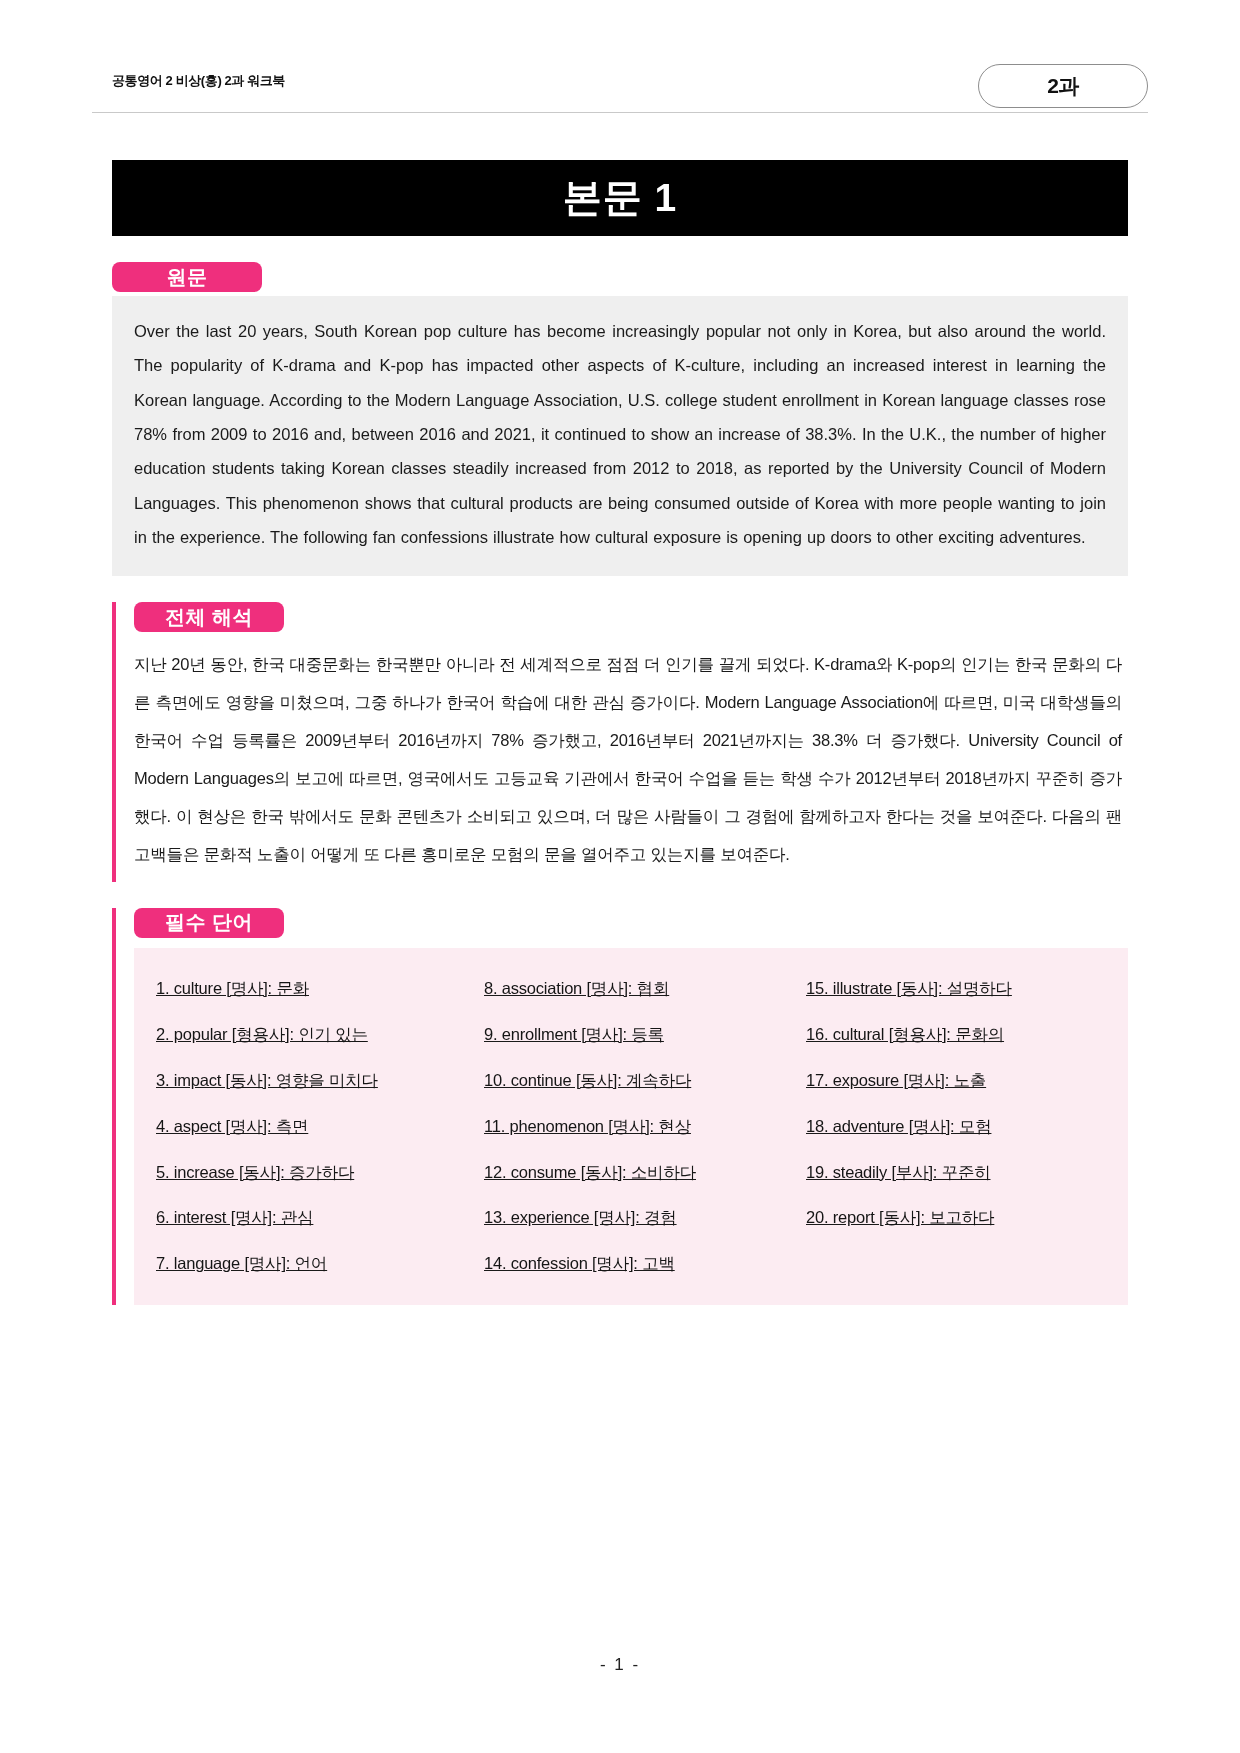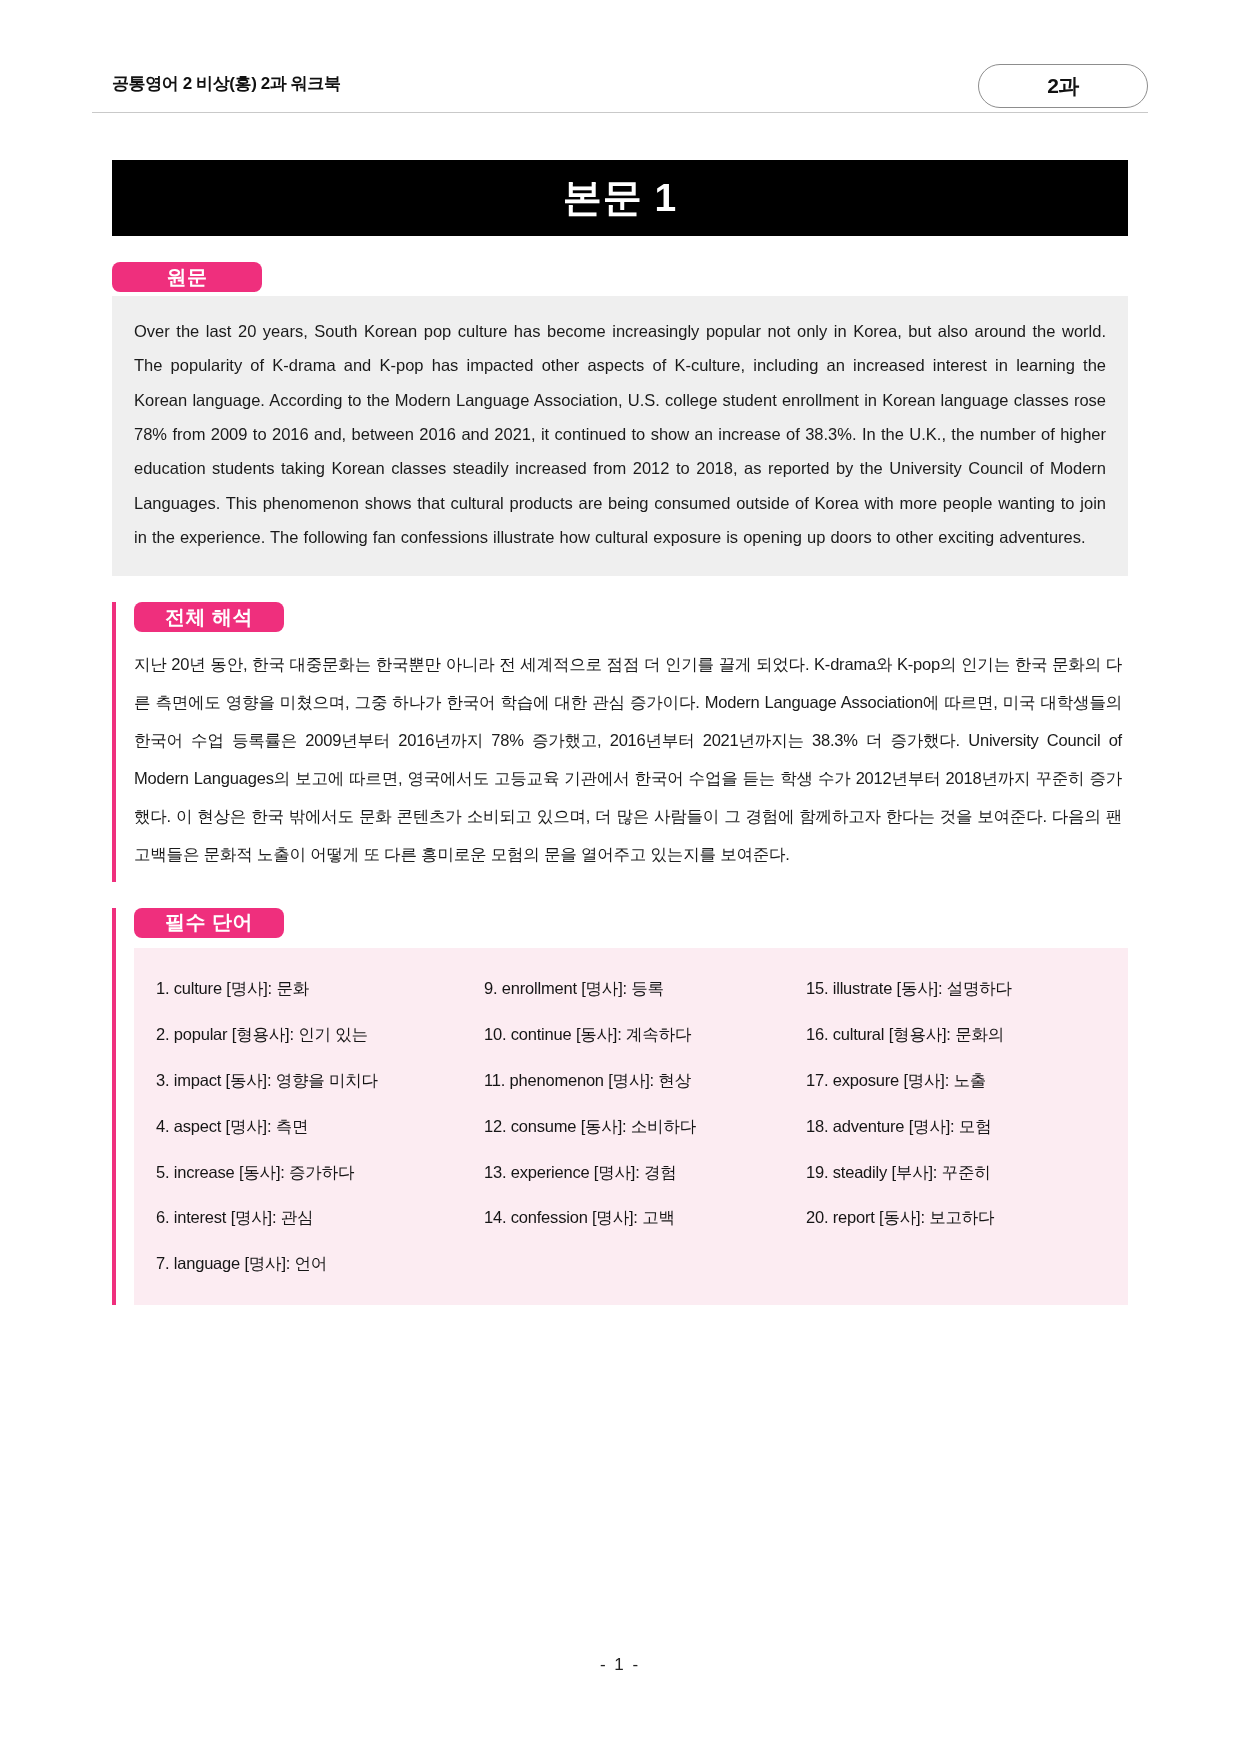--- a/index.html
+++ b/index.html
@@ -29,21 +29,21 @@
     left: 0;
     top: 0;
     width: 1240px;
     height: 115px;
     box-sizing: border-box;
   }
   .header-title {
     position: absolute;
     left: 112px;
     top: 72px;
-    font-size: 17px;
+    font-size: 13px;
     font-weight: bold;
     letter-spacing: -0.4px;
     color: #111111;
     white-space: nowrap;
   }
   .lesson-badge {
     position: absolute;
     right: 92px;
     top: 64px;
     width: 170px;
@@ -164,20 +164,21 @@
     text-align: justify;
     text-justify: inter-word;
     color: #1a1a1a;
     margin: 0;
     letter-spacing: -0.2px;
   }
 
   
   .vocab-wrap {
     margin-top: 24px;
+    text-decoration: underline;
   }
   .vocab-box {
     background: #fcecf2;
     margin-top: 10px;
     margin-left: 8px;
     padding: 18px 14px 18px 14px;
     box-sizing: border-box;
     display: flex;
     gap: 0;
   }
@@ -254,20 +255,21 @@
           <div class="vocab-item">1. culture [명사]: 문화</div>
           <div class="vocab-item">2. popular [형용사]: 인기 있는</div>
           <div class="vocab-item">3. impact [동사]: 영향을 미치다</div>
           <div class="vocab-item">4. aspect [명사]: 측면</div>
           <div class="vocab-item">5. increase [동사]: 증가하다</div>
           <div class="vocab-item">6. interest [명사]: 관심</div>
           <div class="vocab-item">7. language [명사]: 언어</div>
         </div>
 
         <div class="vocab-col">
+          <div class="vocab-item">8. association [명사]: 협회</div>
           <div class="vocab-item">9. enrollment [명사]: 등록</div>
           <div class="vocab-item">10. continue [동사]: 계속하다</div>
           <div class="vocab-item">11. phenomenon [명사]: 현상</div>
           <div class="vocab-item">12. consume [동사]: 소비하다</div>
           <div class="vocab-item">13. experience [명사]: 경험</div>
           <div class="vocab-item">14. confession [명사]: 고백</div>
         </div>
 
         <div class="vocab-col">
           <div class="vocab-item">15. illustrate [동사]: 설명하다</div>

